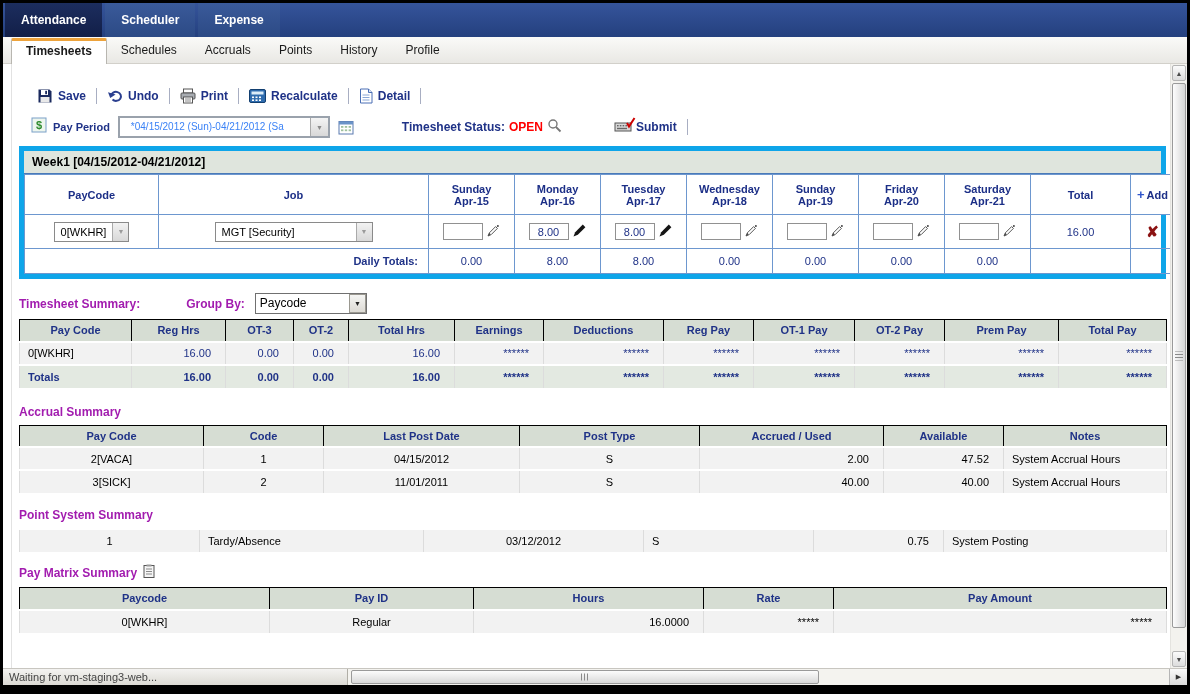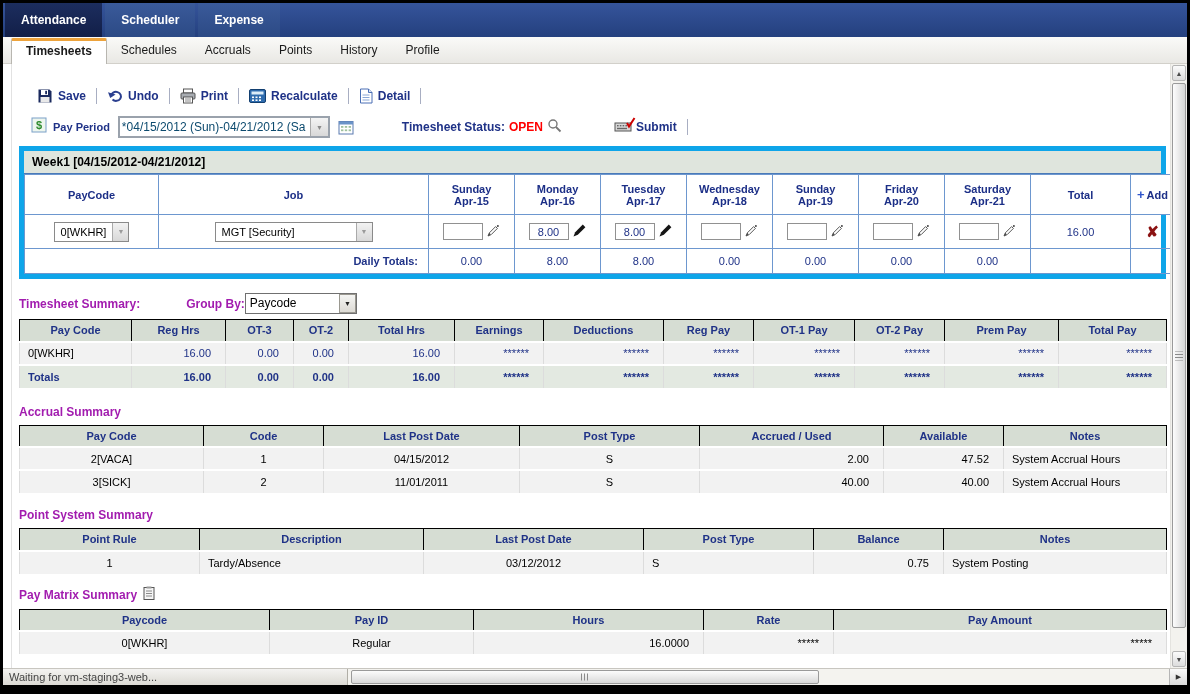--- a/index.html
+++ b/index.html
@@ -25,21 +25,21 @@
   
   .toolbar { display:flex; align-items:center; margin-left:8px; height:20px; }
   .tb-item { display:flex; align-items:center; gap:5px; padding:0 10px; font-size:12px; font-weight:bold; color:#1f3287; cursor:pointer; }
   .tb-sep { width:1px; height:16px; background:#a8aec2; }
   .tb-item svg { display:block; }
 
   
   .pp-row { display:flex; align-items:center; margin:9px 0 0 12px; height:24px; }
   .pp-label { font-size:11px; font-weight:bold; color:#1f3287; margin:0 8px 0 6px; }
   .pp-select { width:212px; height:22px; border:2px solid #9aa2ac; background:#fff; display:flex; align-items:stretch; }
-  .pp-select .txt { flex:1; font-size:12px; color:#0c4a6e; line-height:18px; padding:0 2px; white-space:nowrap; overflow:hidden; }
+  .pp-select .txt { flex:1; font-size:10px; color:#3b82f6; line-height:18px; padding:0 11px; white-space:nowrap; overflow:hidden; }
   .dd-btn { width:18px; background:linear-gradient(#f4f4f4,#d8d8d8); border-left:1px solid #aaa; display:flex; align-items:center; justify-content:center; font-size:7px; color:#8a8a8a; }
   .cal-btn { margin-left:6px; width:20px; height:20px; display:flex; align-items:center; justify-content:center; cursor:pointer; }
   .ts-status { margin-left:46px; display:flex; align-items:center; gap:4px; }
   .ts-label { font-size:12px; font-weight:bold; color:#1f3287; }
   .ts-value { font-size:12px; font-weight:bold; color:#f00; }
   .submit-grp { margin-left:52px; display:flex; align-items:center; cursor:pointer; }
   .submit-label { font-size:12px; font-weight:bold; color:#1f3287; }
   .grp-sep { width:1px; height:16px; background:#a8aec2; margin-left:10px; }
 
   
@@ -57,21 +57,21 @@
   .wk-daily td { height:25px; color:#1f3287; }
   .dt-label { text-align:right !important; font-weight:bold; color:#1f3287; padding-right:10px; }
   .msel { display:inline-flex; align-items:stretch; height:20px; border:1px solid #8a8a8a; background:#fff; font-size:11px; color:#000; }
   .msel .txt { display:flex; align-items:center; padding:0 6px; white-space:nowrap; overflow:hidden; }
   .msel .arr { width:16px; background:linear-gradient(#f2f2f2,#d8d8d8); border-left:1px solid #aaa; display:flex; align-items:center; justify-content:center; font-size:7px; color:#9a9a9a; }
   .msel.job { width:158px; } .msel.job .txt { flex:1; justify-content:flex-start; }
 
   
   .sec-title { font-size:12px; font-weight:bold; color:#a21caf; }
   .sum-head-row { display:flex; align-items:center; margin:14px 0 5px 0; }
-  .groupby { display:flex; align-items:center; margin-left:46px; gap:0; }
+  .groupby { display:flex; align-items:center; margin-left:46px; gap:10px; }
   .gb-select { width:112px; height:21px; border:1px solid #707070; background:#fff; display:flex; align-items:stretch; }
   .gb-select .txt { flex:1; font-size:12px; color:#000; line-height:19px; padding:0 4px; }
   .gb-select .arr { width:17px; background:linear-gradient(#f5f5f3,#dcdad4); border:1px solid #9a9890; display:flex; align-items:center; justify-content:center; font-size:7px; color:#222; }
 
   
   .sum-table { border-collapse:collapse; width:1147px; font-size:11px; table-layout:fixed; }
   .sum-table th { background:#d6ddd3; border:1px solid #000; color:#1f3287; font-weight:bold; height:22px; text-align:center; }
   .sum-table td { background:#f2f2f2; border-left:1px solid #dcdcdc; border-right:1px solid #dcdcdc; border-top:2px solid #fff; height:23px; color:#000; }
   .sum-table td.navy { color:#1f3287; }
   .sum-table tr.totals td { background:#e3e9e1; font-weight:bold; color:#1f3287; }
@@ -504,28 +504,20 @@
       <table class="sum-table">
         <colgroup>
             <col style="width:180px">
             <col style="width:224px">
             <col style="width:220px">
             <col style="width:170px">
             <col style="width:130px">
             <col style="width:223px">
           </colgroup>
         <tbody>
-            <tr>
-          <th>Point Rule</th>
-          <th>Description</th>
-          <th>Last Post Date</th>
-          <th>Post Type</th>
-          <th>Balance</th>
-          <th>Notes</th>
-        </tr>
         <tr>
           <td class="c">1</td>
           <td class="l">Tardy/Absence</td>
           <td class="c">03/12/2012</td>
           <td class="l">S</td>
           <td class="r">0.75</td>
           <td class="l">System Posting</td>
         </tr>
       </tbody>
         </table>

